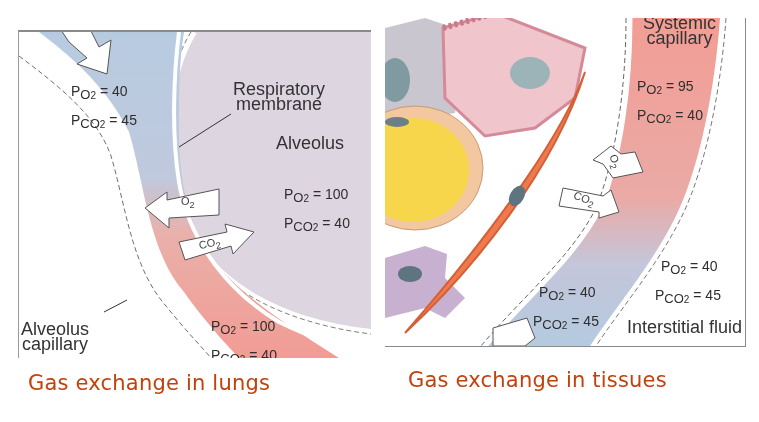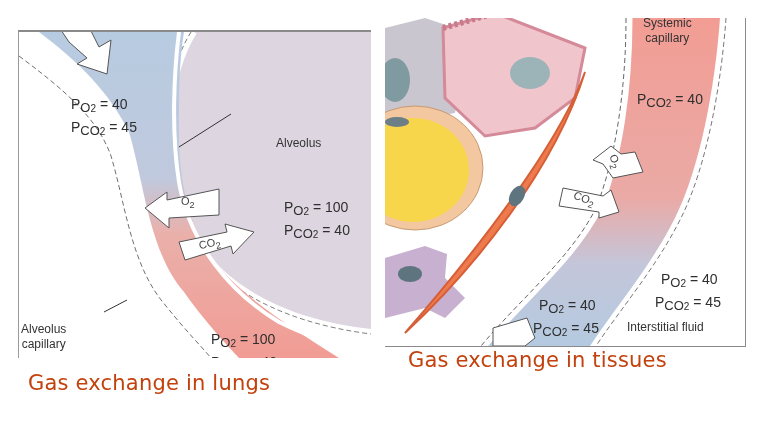--- a/index.html
+++ b/index.html
@@ -1,23 +1,23 @@
 <!DOCTYPE html>
 <html><head>
   <meta charset="utf-8">
   <style>
     html, body { margin: 0; padding: 0; background: #ffffff; }
     body { width: 759px; height: 422px; position: relative; overflow: hidden; font-family: "Liberation Sans", sans-serif; }
     .panel { position: absolute; overflow: hidden; }
     #lungs-panel { left: 18px; top: 30px; width: 352px; height: 326px; border-top: 2px solid #8a8a8a; border-left: 1px solid #9a9a9a; background: #ffffff; }
     #tissues-panel { left: 385px; top: 18px; width: 360px; height: 328px; border-right: 1px solid #8a8a8a; border-bottom: 1px solid #8a8a8a; background: #ffffff; }
     svg { position: absolute; left: 0; top: 0; }
-    .lbl { position: absolute; color: #333333; font-size: 12px; line-height: 15px; white-space: nowrap; }
+    .lbl { position: absolute; color: #333333; font-size: 18px; line-height: 15px; white-space: nowrap; }
     .lbl.center { text-align: center; }
-    .pp { position: absolute; color: #2e2e2e; font-size: 14px; line-height: 19px; white-space: nowrap; margin-top: 16px; }
+    .pp { position: absolute; color: #2e2e2e; font-size: 14px; line-height: 24px; white-space: nowrap; }
     .pp .row { display: block; }
     .pp sub { font-size: 10px; vertical-align: -3px; }
     .pp .sym { font-size: 14px; }
     .pp .gas { font-size: 13px; vertical-align: -3px; }
     .gas-label { position: absolute; font-size: 11px; color: #444; font-family: "Liberation Sans", sans-serif; }
     .caption { position: absolute; font-family: "DejaVu Sans", sans-serif; font-size: 21px; color: #c2410c; white-space: nowrap; letter-spacing: 0.2px; }
   </style>
 </head>
 <body>
 
@@ -47,20 +47,24 @@
     <line x1="85" y1="280" x2="108" y2="268" stroke="#333" stroke-width="1"></line>
 
     <path d="M200 157 L200 183 L150 186 L150 196 L126 176 L148 160 L148 168 Z" fill="#ffffff" stroke="#555" stroke-width="1"></path>
 
     <path d="M160 210 L208 200 L206 192 L235 200 L214 222 L212 214 L166 228 Z" fill="#ffffff" stroke="#555" stroke-width="1"></path>
   </svg>
 
   <span class="gas-label" style="left:162px; top:163px;"><span>O</span><sub>2</sub></span>
   <span class="gas-label" style="left:180px; top:205px; transform:rotate(-12deg);"><span>CO</span><sub>2</sub></span>
 
+  <div class="lbl center" style="left:214px; top:50px;">
+    <div>Respiratory</div>
+    <div>membrane</div>
+  </div>
   <div class="lbl" style="left:257px; top:104px;">Alveolus</div>
   <div class="lbl center" style="left:2px; top:290px;">
     <div>Alveolus</div>
     <div>capillary</div>
   </div>
 
   <div class="pp" style="left:52px; top:47px;">
     <span class="row"><span class="sym">P</span><span class="gas">O</span><sub>2</sub> <span>= 40</span></span>
     <span class="row"><span class="sym">P</span><span class="gas">CO</span><sub>2</sub> <span>= 45</span></span>
   </div>
@@ -118,26 +122,27 @@
   <span class="gas-label" style="left:222px; top:136px; transform:rotate(70deg);"><span>O</span><sub>2</sub></span>
   <span class="gas-label" style="left:188px; top:174px; transform:rotate(20deg);"><span>CO</span><sub>2</sub></span>
 
   <div class="lbl center" style="left:258px; top:-2px;">
     <div>Systemic</div>
     <div>capillary</div>
   </div>
   <div class="lbl" style="left:242px; top:302px;">Interstitial fluid</div>
 
   <div class="pp" style="left:252px; top:56px;">
+    <span class="row"><span class="sym">P</span><span class="gas">O</span><sub>2</sub> <span>= 95</span></span>
     <span class="row"><span class="sym">P</span><span class="gas">CO</span><sub>2</sub> <span>= 40</span></span>
   </div>
   <div class="pp" style="left:270px; top:236px;">
     <span class="row" style="padding-left:6px;"><span class="sym">P</span><span class="gas">O</span><sub>2</sub> <span>= 40</span></span>
     <span class="row"><span class="sym">P</span><span class="gas">CO</span><sub>2</sub> <span>= 45</span></span>
   </div>
   <div class="pp" style="left:148px; top:262px;">
     <span class="row" style="padding-left:6px;"><span class="sym">P</span><span class="gas">O</span><sub>2</sub> <span>= 40</span></span>
     <span class="row"><span class="sym">P</span><span class="gas">CO</span><sub>2</sub> <span>= 45</span></span>
   </div>
 </div>
 
 <div class="caption" style="left:28px; top:371px;">Gas exchange in lungs</div>
-<div class="caption" style="left:408px; top:348px;">Gas exchange in tissues</div>
+<div class="caption" style="left:408px; top:368px;">Gas exchange in tissues</div>
 
 </body></html>

